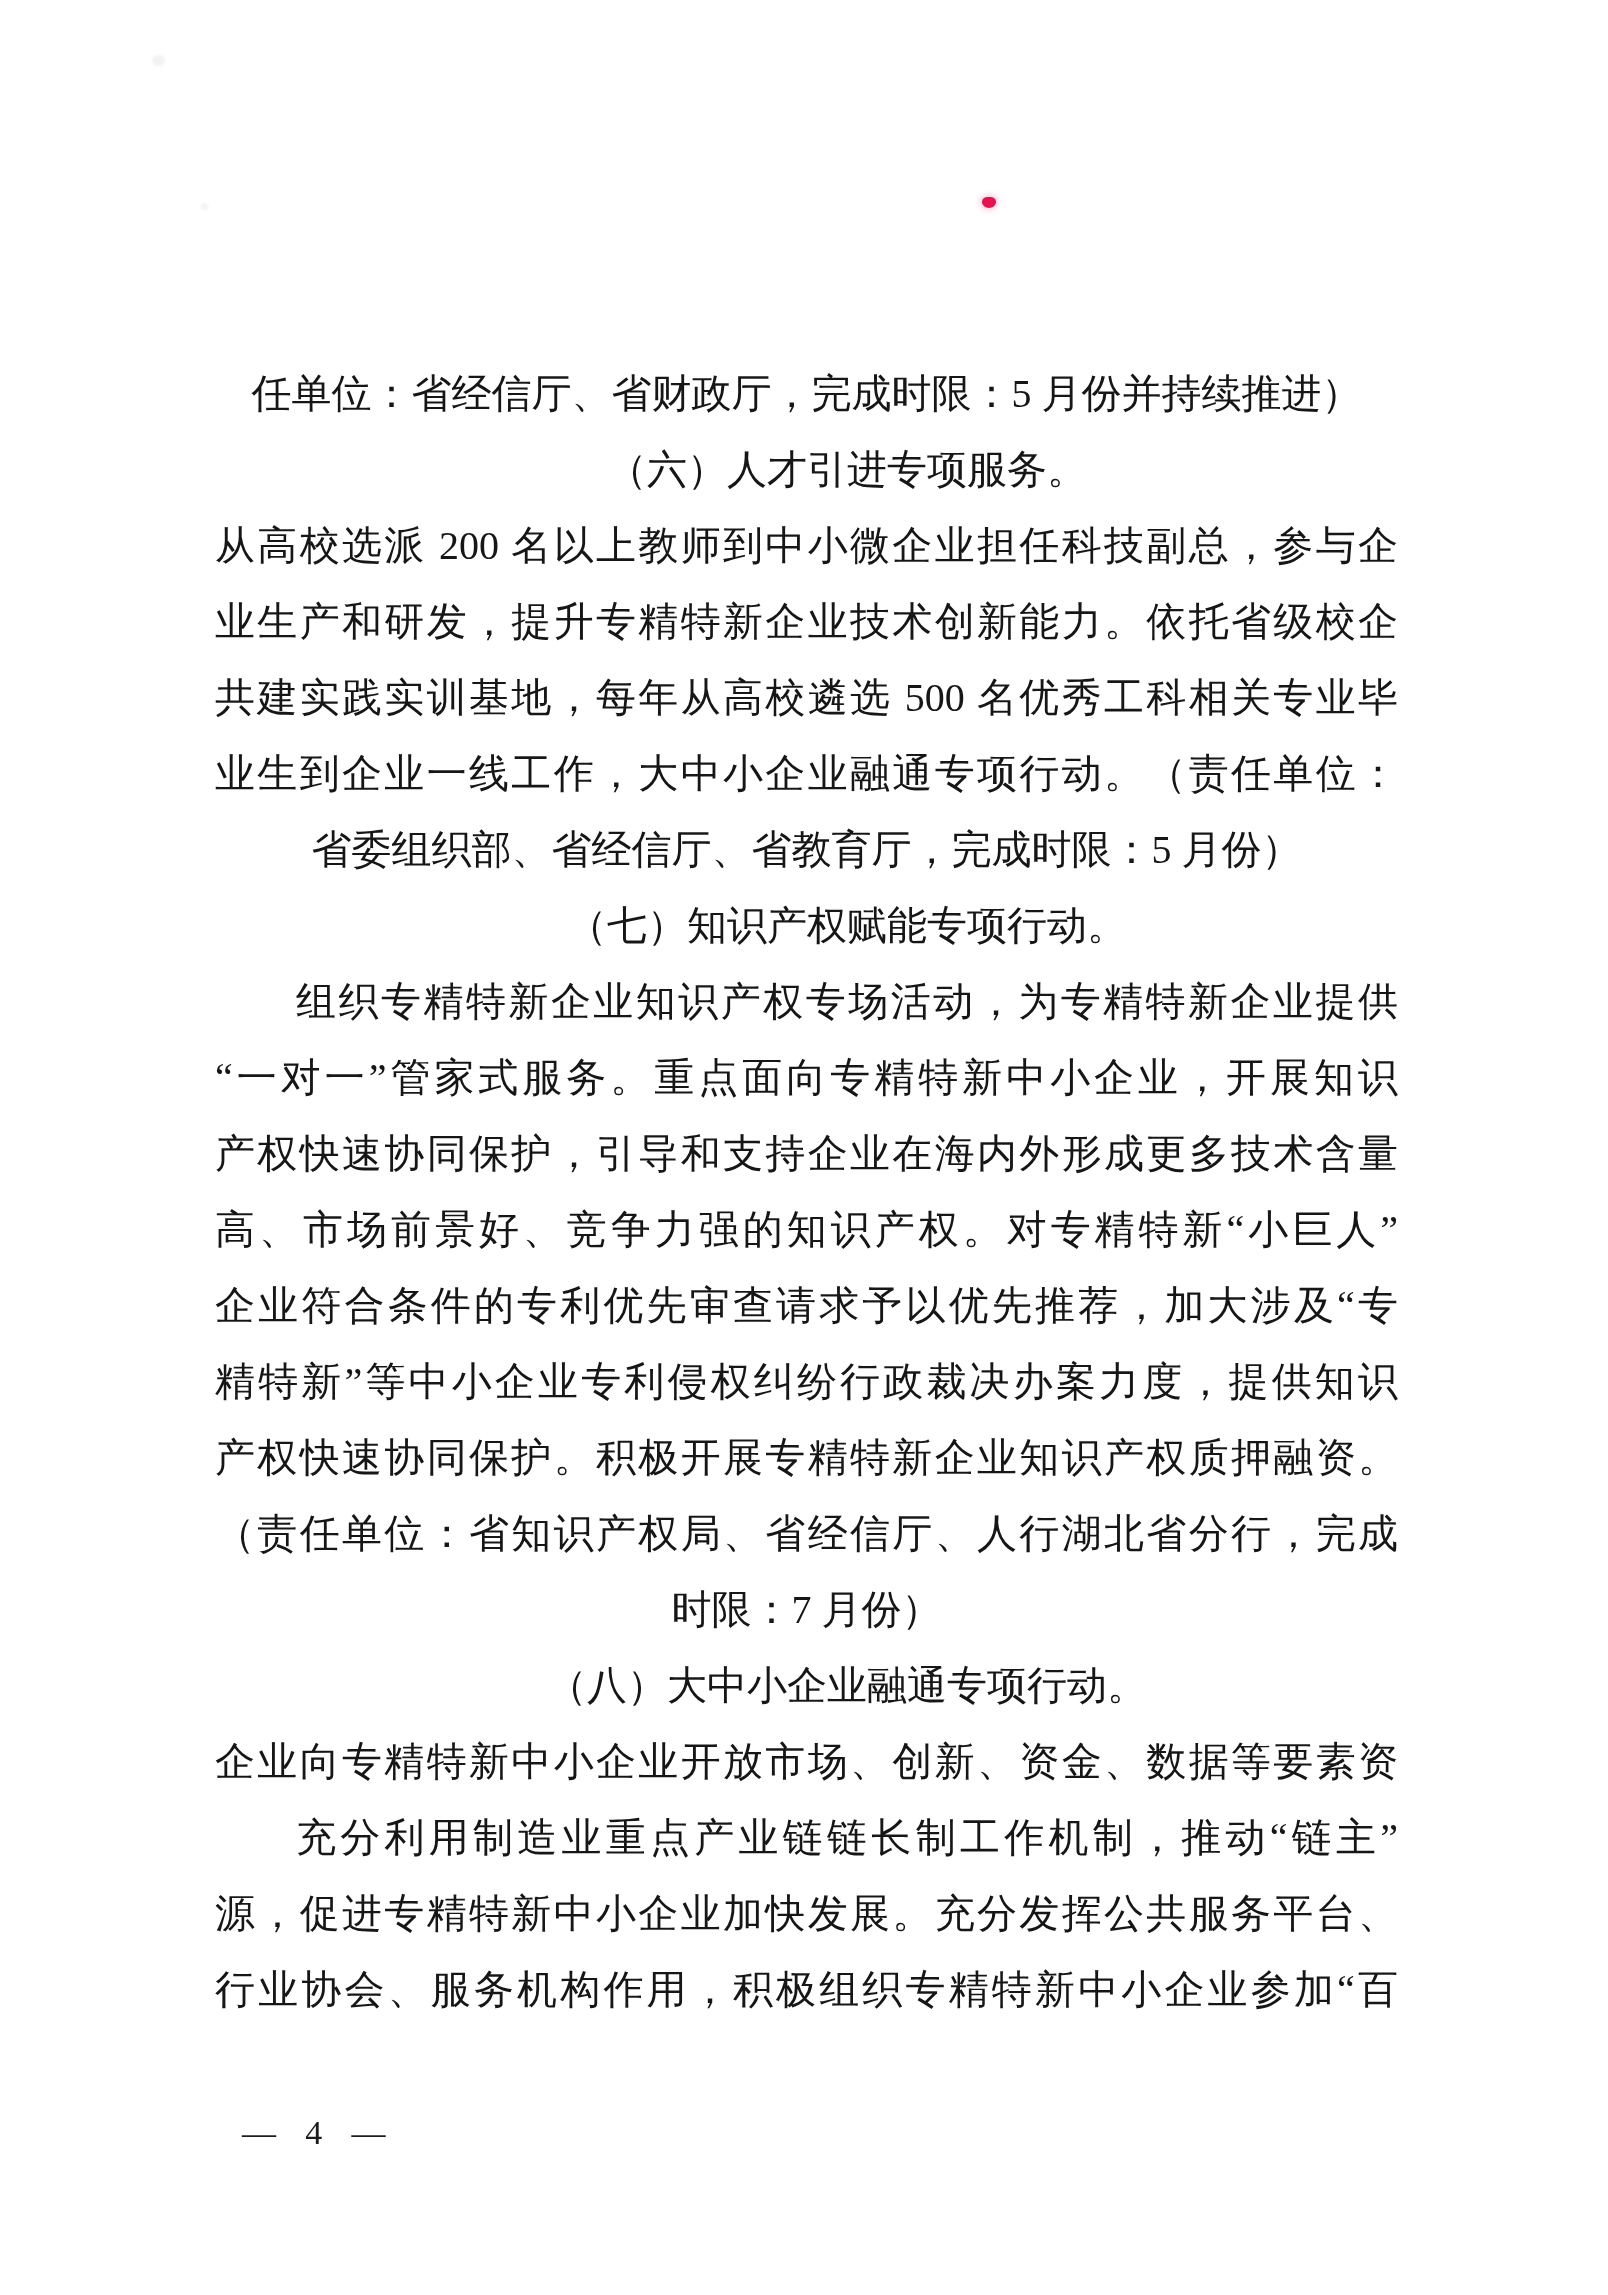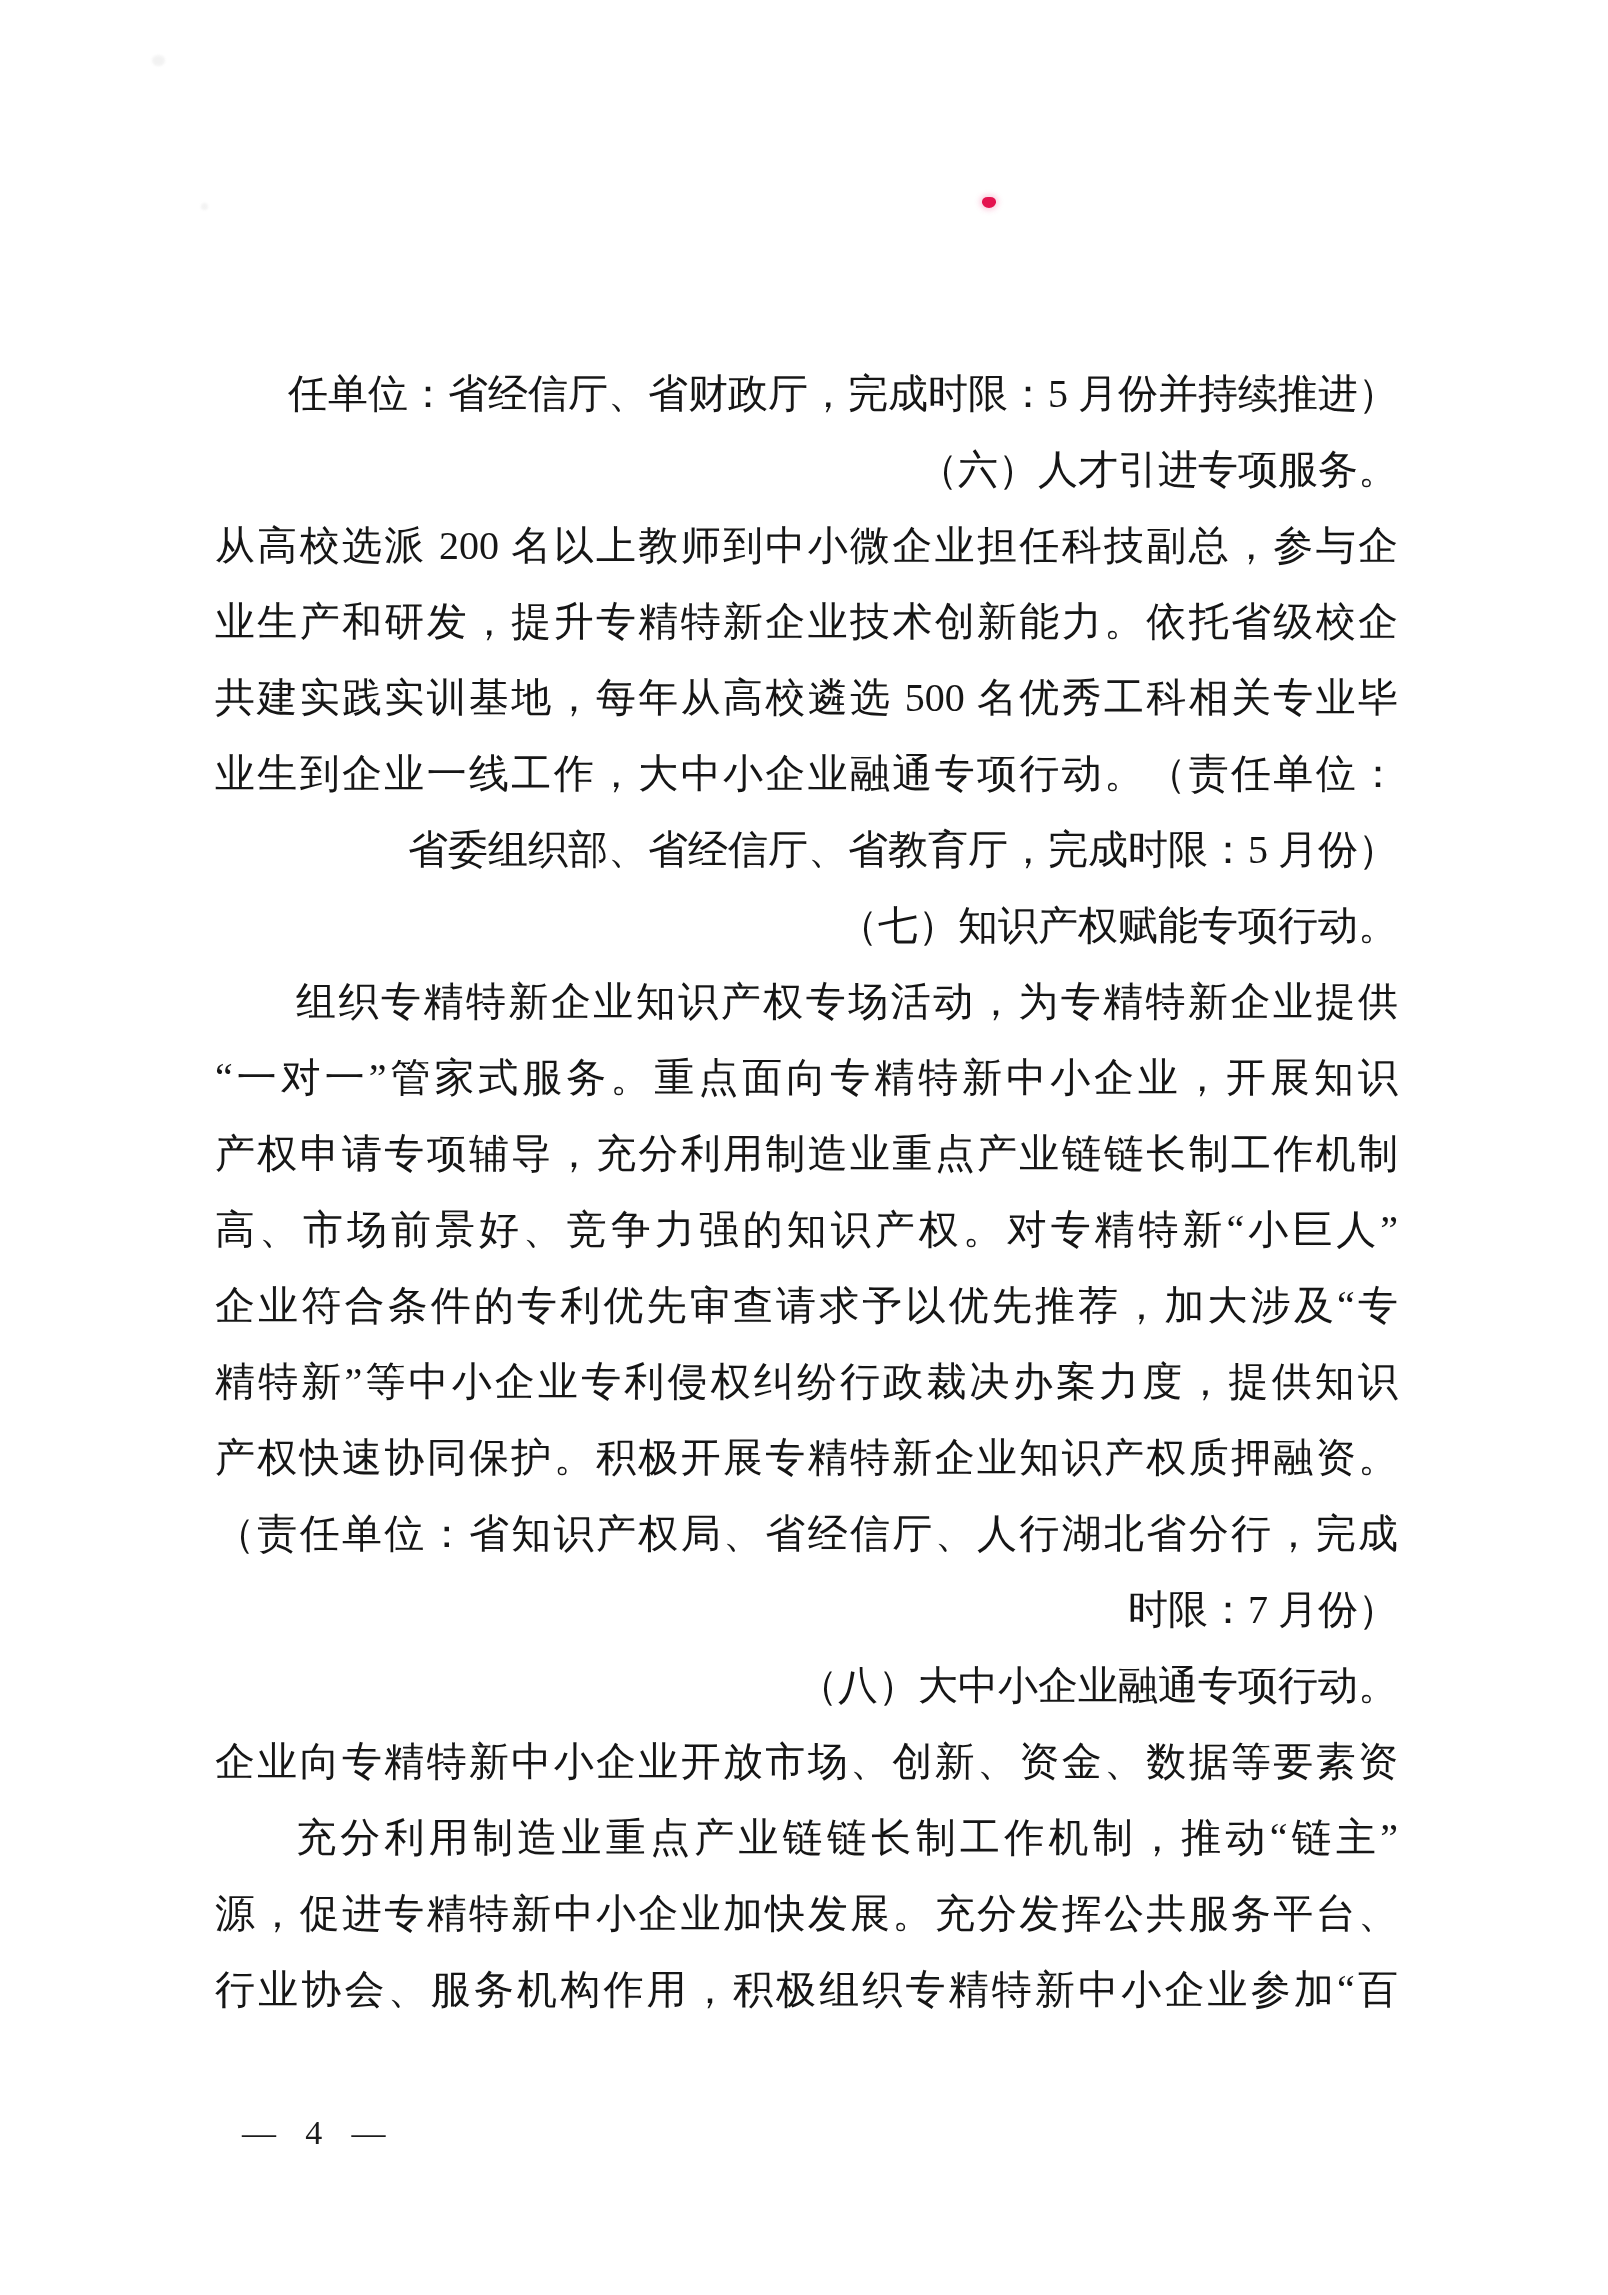--- a/index.html
+++ b/index.html
@@ -20,21 +20,21 @@
     left: 215px;
     top: 356px;
     width: 1183px;
     font-size: 40px;
     color: #161616;
     font-family: "Liberation Serif", "DejaVu Serif", serif;
   }
   .line {
     height: 76px;
     line-height: 76px;
-    text-align: right;
+    text-align: center;
   }
   .line.j {
     text-align: justify;
     text-align-last: justify;
   }
   .line.indent {
     text-indent: 81px;
   }
   
   .page-number {
@@ -76,21 +76,21 @@
     <div class="line">任单位：省经信厅、省财政厅，完成时限：5 月份并持续推进）</div>
     <div class="line indent">（六）人才引进专项服务。</div>
     <div class="line j">从高校选派 200 名以上教师到中小微企业担任科技副总，参与企</div>
     <div class="line j">业生产和研发，提升专精特新企业技术创新能力。依托省级校企</div>
     <div class="line j">共建实践实训基地，每年从高校遴选 500 名优秀工科相关专业毕</div>
     <div class="line j">业生到企业一线工作，大中小企业融通专项行动。（责任单位：</div>
     <div class="line">省委组织部、省经信厅、省教育厅，完成时限：5 月份）</div>
     <div class="line indent">（七）知识产权赋能专项行动。</div>
     <div class="line j indent">组织专精特新企业知识产权专场活动，为专精特新企业提供</div>
     <div class="line j">“一对一”管家式服务。重点面向专精特新中小企业，开展知识</div>
-    <div class="line j">产权申请专项辅导，充分利用制造业重点产业链链长制工作机制</div>
+    <div class="line j">产权快速协同保护，引导和支持企业在海内外形成更多技术含量</div>
     <div class="line j">高、市场前景好、竞争力强的知识产权。对专精特新“小巨人”</div>
     <div class="line j">企业符合条件的专利优先审查请求予以优先推荐，加大涉及“专</div>
     <div class="line j">精特新”等中小企业专利侵权纠纷行政裁决办案力度，提供知识</div>
     <div class="line j">产权快速协同保护。积极开展专精特新企业知识产权质押融资。</div>
     <div class="line j">（责任单位：省知识产权局、省经信厅、人行湖北省分行，完成</div>
     <div class="line">时限：7 月份）</div>
     <div class="line indent">（八）大中小企业融通专项行动。</div>
     <div class="line j">企业向专精特新中小企业开放市场、创新、资金、数据等要素资</div>
     <div class="line j indent">充分利用制造业重点产业链链长制工作机制，推动“链主”</div>
     <div class="line j">源，促进专精特新中小企业加快发展。充分发挥公共服务平台、</div>

